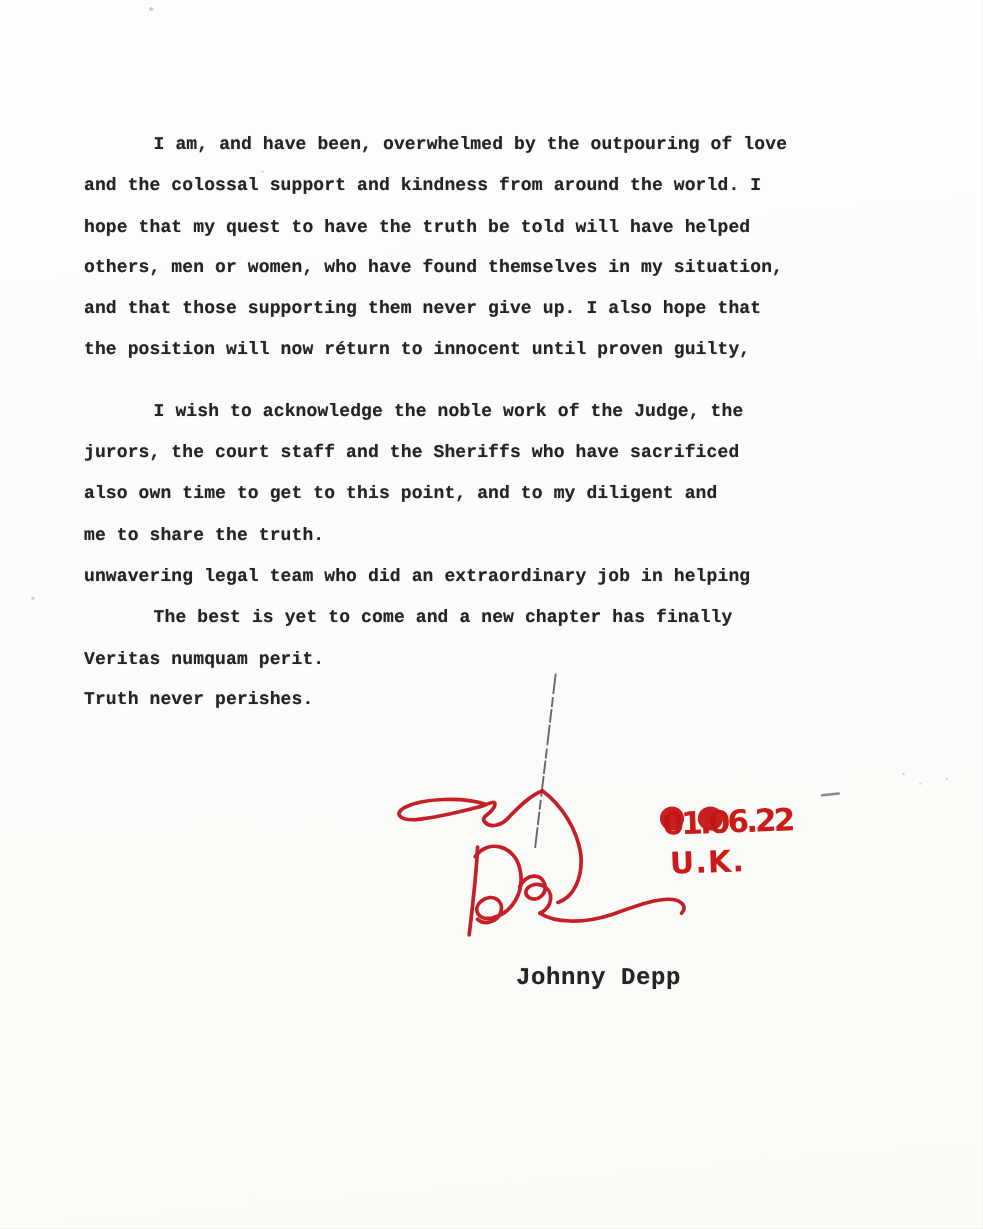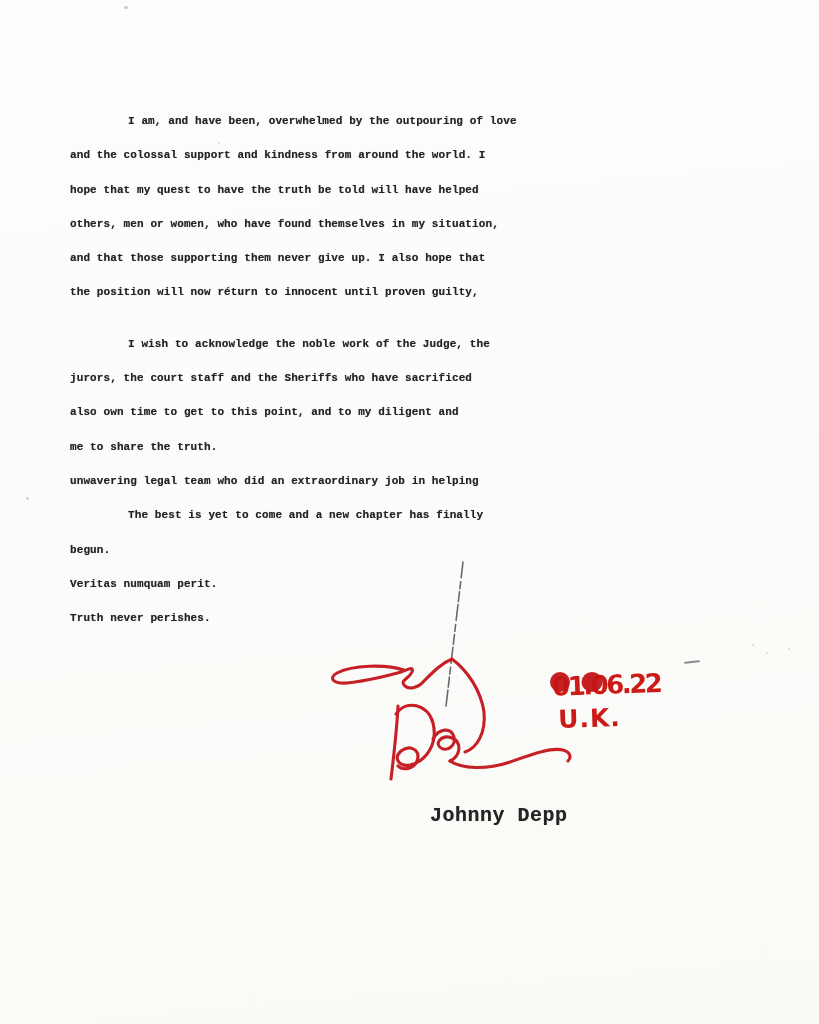--- a/index.html
+++ b/index.html
@@ -15,21 +15,21 @@
     background: linear-gradient(175deg, #fdfdfc 0%, #fbfbf9 60%, #fafaf7 100%);
     overflow: hidden;
     font-family: "Liberation Mono", "DejaVu Sans Mono", monospace;
   }
   .letter-body {
     position: absolute;
     left: 70px;
     top: 104px;
     width: 700px;
     color: #242424;
-    font-size: 11px;
+    font-size: 15px;
     font-weight: 700;
     line-height: 34.3px;
     letter-spacing: 0.1px;
     text-shadow: 0 0 0.7px rgba(40,40,40,0.55);
   }
   .para { margin: 0; }
   .para.gap { margin-top: 17px; }
   .line { white-space: pre; height: 34.3px; }
   .line.indent { text-indent: 58px; }
   .typed-name {
@@ -71,21 +71,20 @@
       </div>
       <div class="para gap">
         <div class="line indent">I wish to acknowledge the noble work of the Judge, the</div>
         <div class="line">jurors, the court staff and the Sheriffs who have sacrificed</div>
         <div class="line">also own time to get to this point, and to my diligent and</div>
         <div class="line">me to share the truth.</div>
         <div class="line">unwavering legal team who did an extraordinary job in helping</div>
       </div>
       <div class="para">
         <div class="line indent">The best is yet to come and a new chapter has finally</div>
-        <div class="line">begun.</div>
       </div>
       <div class="para">
         <div class="line">Veritas numquam perit.</div>
       </div>
       <div class="para">
         <div class="line">Truth never perishes.</div>
       </div>
     </div>
 
   <svg class="sig-svg" viewBox="0 0 819 1024" aria-hidden="true">

